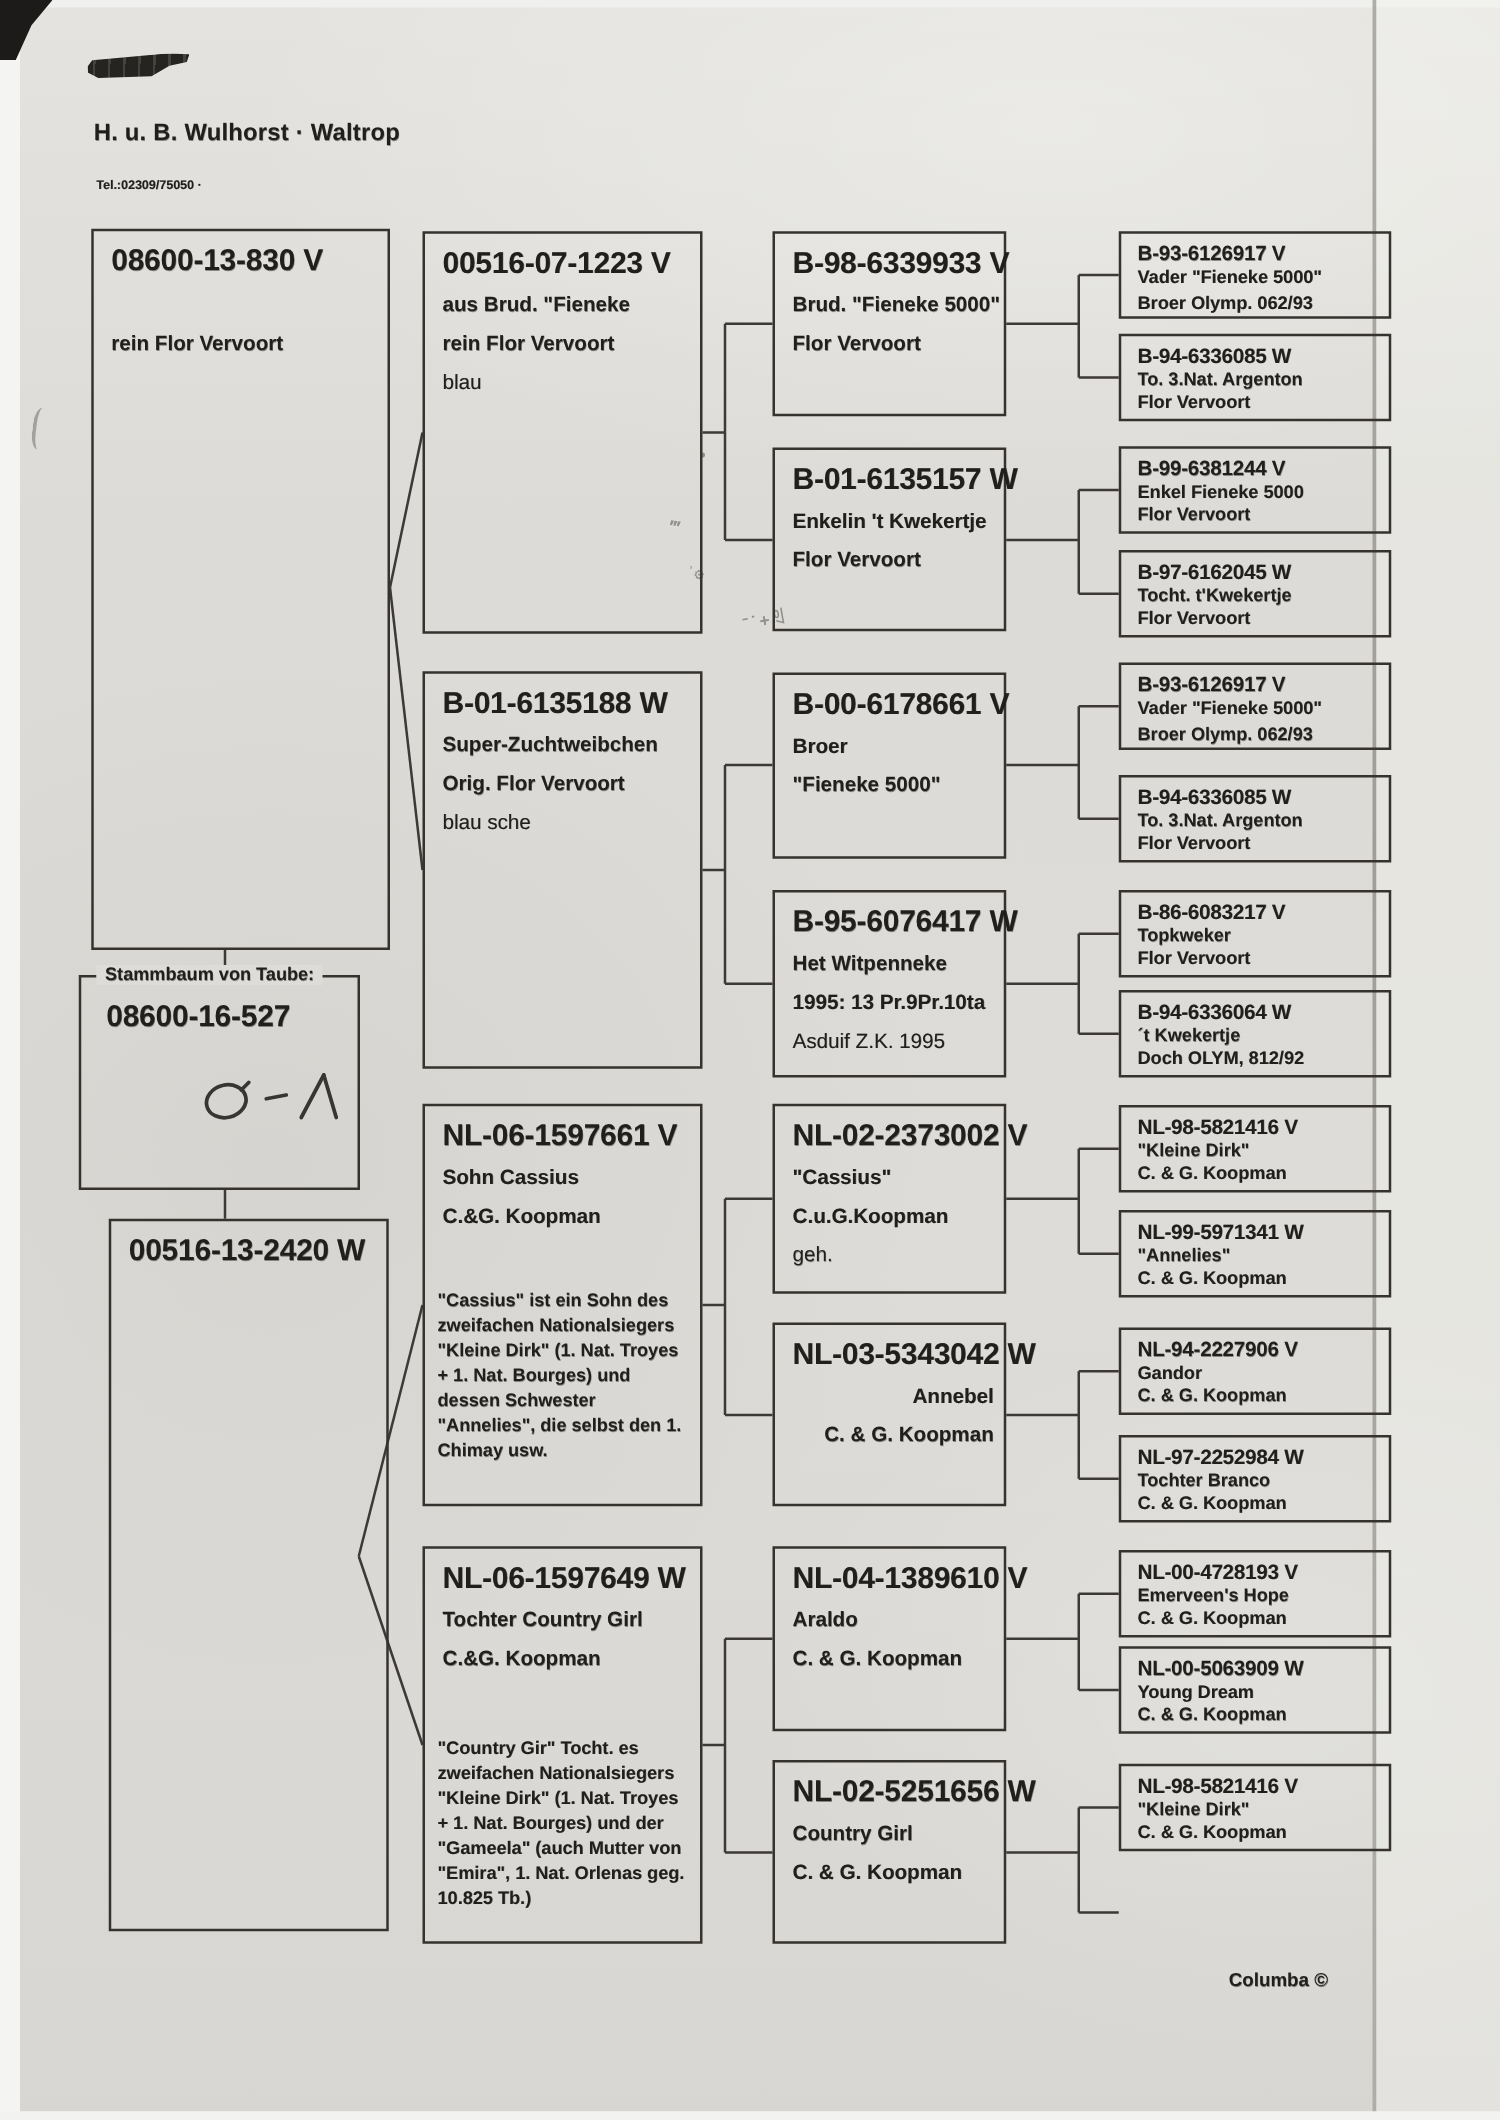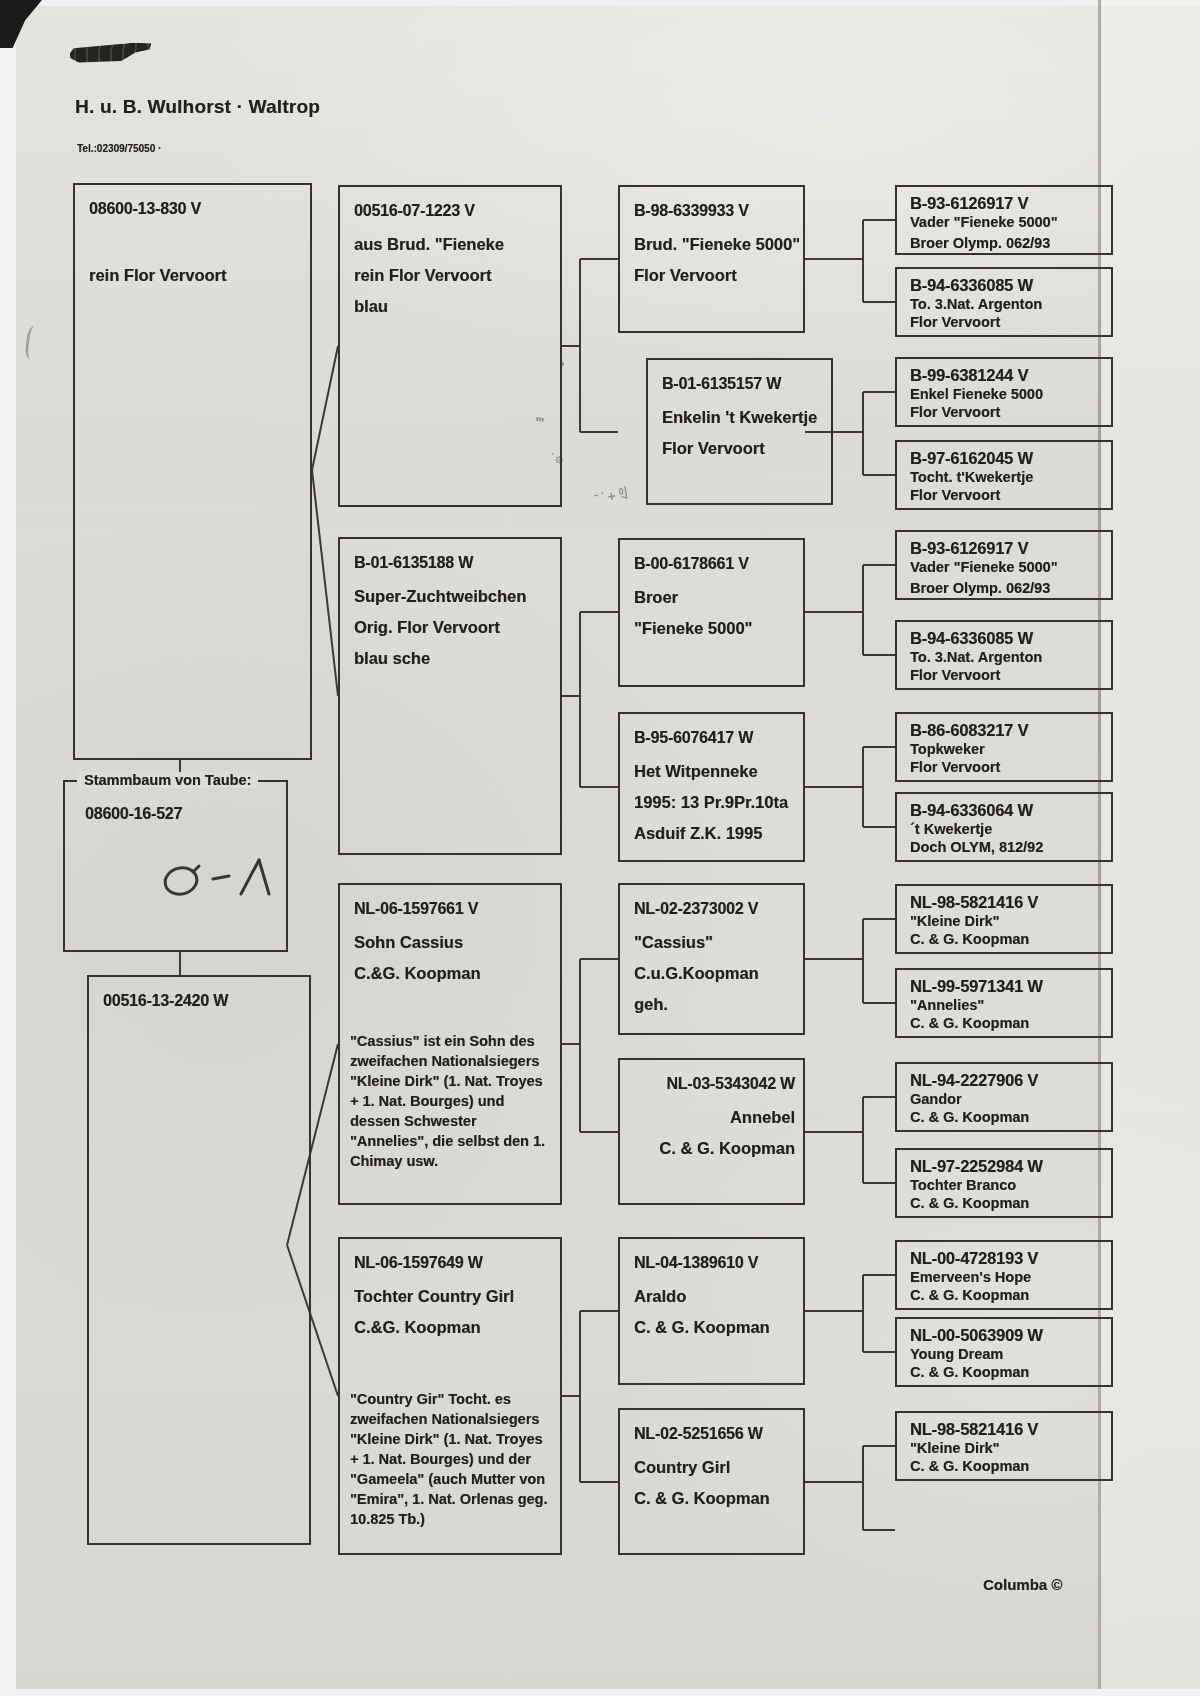--- a/index.html
+++ b/index.html
@@ -21,24 +21,24 @@
   .corner-blob{position:absolute;left:0;top:0;width:42px;height:48px;background:#1c1b19;
     clip-path:polygon(0 0,100% 0,60% 42%,30% 100%,0 100%);}
   .logo-stamp{position:absolute;left:70px;top:44px;width:82px;height:19px;transform:rotate(-3deg);
     background:repeating-linear-gradient(95deg,#262421 0 5px,#45423e 5px 7px,#262421 7px 12px);
     clip-path:polygon(0 38%,5% 12%,78% 0,100% 8%,97% 40%,80% 52%,62% 92%,10% 88%,0 62%);}
 
   .hdr-name{position:absolute;left:75px;top:96px;font-size:19px;font-weight:700;letter-spacing:.2px;}
   .hdr-tel{position:absolute;left:77px;top:143px;font-size:10px;font-weight:700;text-align:center;}
 
   .box{position:absolute;border:2px solid #36332f;box-sizing:border-box;padding:12px 8px 0 14px;}
-  .ring{font-size:16px;font-weight:700;line-height:24px;letter-spacing:-.2px;white-space:nowrap;}
+  .ring{font-size:24px;font-weight:700;line-height:24px;letter-spacing:-.2px;white-space:nowrap;}
   .ln{font-size:16.5px;font-weight:700;line-height:20px;margin-top:11px;white-space:nowrap;}
   .ln.gap{margin-top:44px;}
-  .light{font-weight:700;}
+  .light{font-weight:400;}
   .note{position:absolute;left:10px;right:6px;font-size:14.5px;font-weight:700;line-height:20px;white-space:normal;}
   .g4{padding:6px 6px 0 13px;}
   .g4 .ring{font-size:16.5px;line-height:20px;}
   .g4 .ln{font-size:14.5px;line-height:17px;margin-top:1px;}
   .g4 .l2{margin-top:4px;}
   .txt-ink{text-shadow:.4px .4px .5px rgba(35,32,28,.45);}
 
   .fieldset{position:absolute;border:2px solid #36332f;box-sizing:border-box;padding:20px 8px 0 20px;}
   .legend{position:absolute;top:-10px;left:12px;background:#dddcd8;padding:0 7px;font-size:14.5px;font-weight:700;}
   .handwriting{position:absolute;left:88px;top:66px;}
@@ -150,21 +150,21 @@
     <div class="ln">Tochter Country Girl</div>
     <div class="ln">C.&amp;G. Koopman</div>
     <div class="note" style="top:150px;">"Country Gir" Tocht. es zweifachen Nationalsiegers "Kleine Dirk" (1. Nat. Troyes + 1. Nat. Bourges) und der "Gameela" (auch Mutter von "Emira", 1. Nat. Orlenas geg. 10.825 Tb.)</div>
   </div>
 
   <div class="box txt-ink" style="left:618px;top:185px;width:187px;height:148px;">
     <div class="ring">B-98-6339933 V</div>
     <div class="ln">Brud. "Fieneke 5000"</div>
     <div class="ln">Flor Vervoort</div>
   </div>
-  <div class="box txt-ink" style="left:618px;top:358px;width:187px;height:147px;margin-left:28px;">
+  <div class="box txt-ink" style="left:618px;top:358px;width:187px;height:147px;">
     <div class="ring">B-01-6135157 W</div>
     <div class="ln">Enkelin 't Kwekertje</div>
     <div class="ln">Flor Vervoort</div>
   </div>
   <div class="box txt-ink" style="left:618px;top:538px;width:187px;height:149px;">
     <div class="ring">B-00-6178661 V</div>
     <div class="ln">Broer</div>
     <div class="ln">"Fieneke 5000"</div>
   </div>
   <div class="box txt-ink" style="left:618px;top:712px;width:187px;height:150px;">

